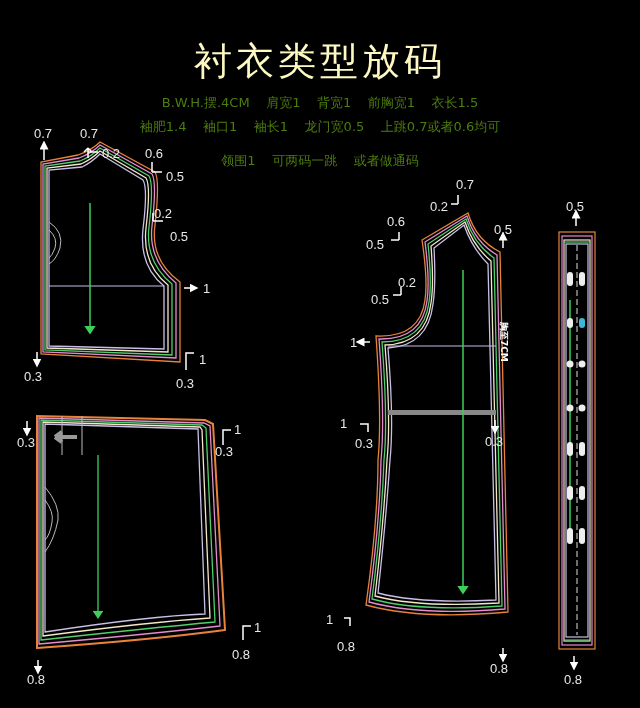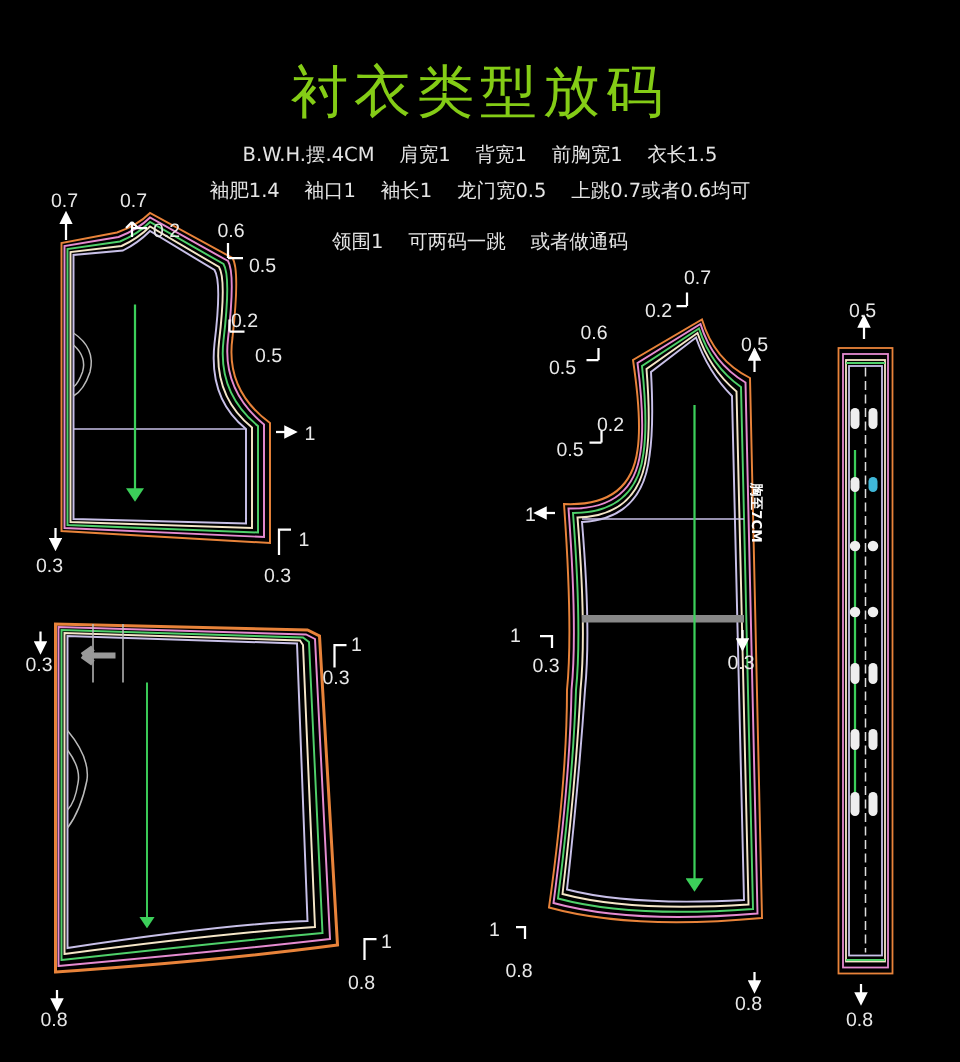--- a/index.html
+++ b/index.html
@@ -1,18 +1,18 @@
 <!DOCTYPE html>
 <html><head>
 <meta charset="utf-8">
 <style>
   html,body{margin:0;padding:0;background:#000;}
   body{width:640px;height:708px;position:relative;overflow:hidden;font-family:"DejaVu Sans",sans-serif;color:#fff;}
-  .title{position:absolute;left:0;width:640px;top:36px;text-align:center;font-family:"DejaVu Serif",serif;font-size:38px;font-weight:300;letter-spacing:4px;color:#84cc16;}
-  .spec{position:absolute;left:0;width:640px;text-align:center;font-size:13px;color:#e5e5e5;white-space:pre;}
+  .title{position:absolute;left:0;width:640px;top:36px;text-align:center;font-family:"DejaVu Serif",serif;font-size:38px;font-weight:300;letter-spacing:4px;color:#fef9c3;}
+  .spec{position:absolute;left:0;width:640px;text-align:center;font-size:13px;color:#4d7c0f;white-space:pre;}
   #spec1{top:94px;} #spec2{top:118px;} #spec3{top:152px;}
   svg.draw{position:absolute;left:0;top:0;}
   .lbl{font-family:"Liberation Sans",sans-serif;font-size:13px;fill:#e8e8e8;}
   .vtext{font-family:"DejaVu Sans",sans-serif;font-size:9px;fill:#fff;font-weight:bold;}
 </style>
 </head>
 <body>
 
 <div class="title">衬衣类型放码</div>
 <div class="spec" id="spec1">B.W.H.摆.4CM    肩宽1    背宽1    前胸宽1    衣长1.5</div>

